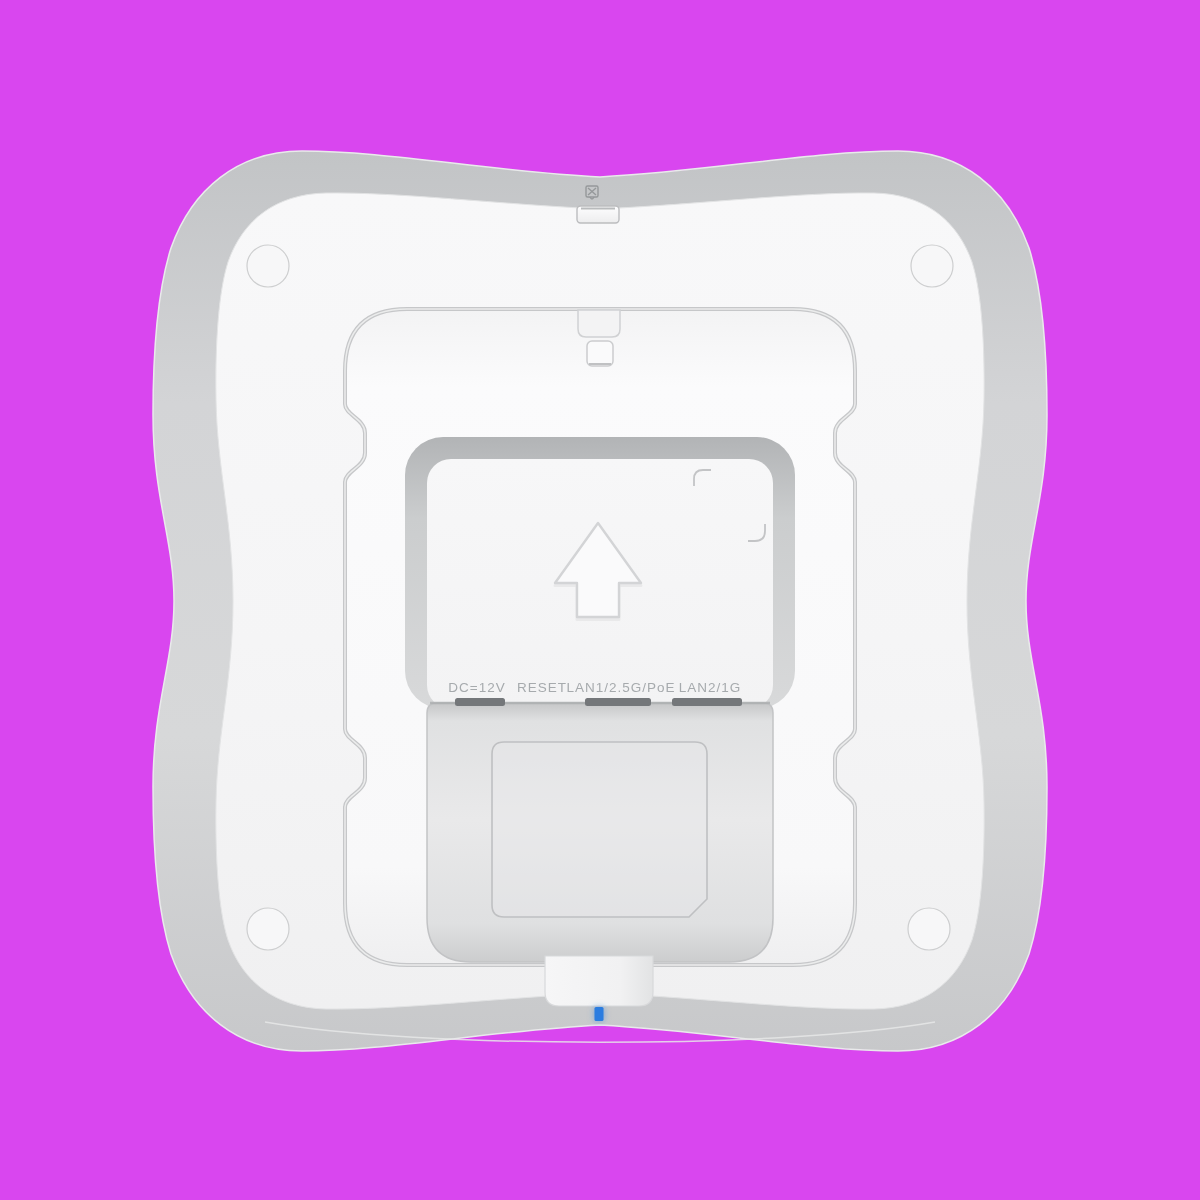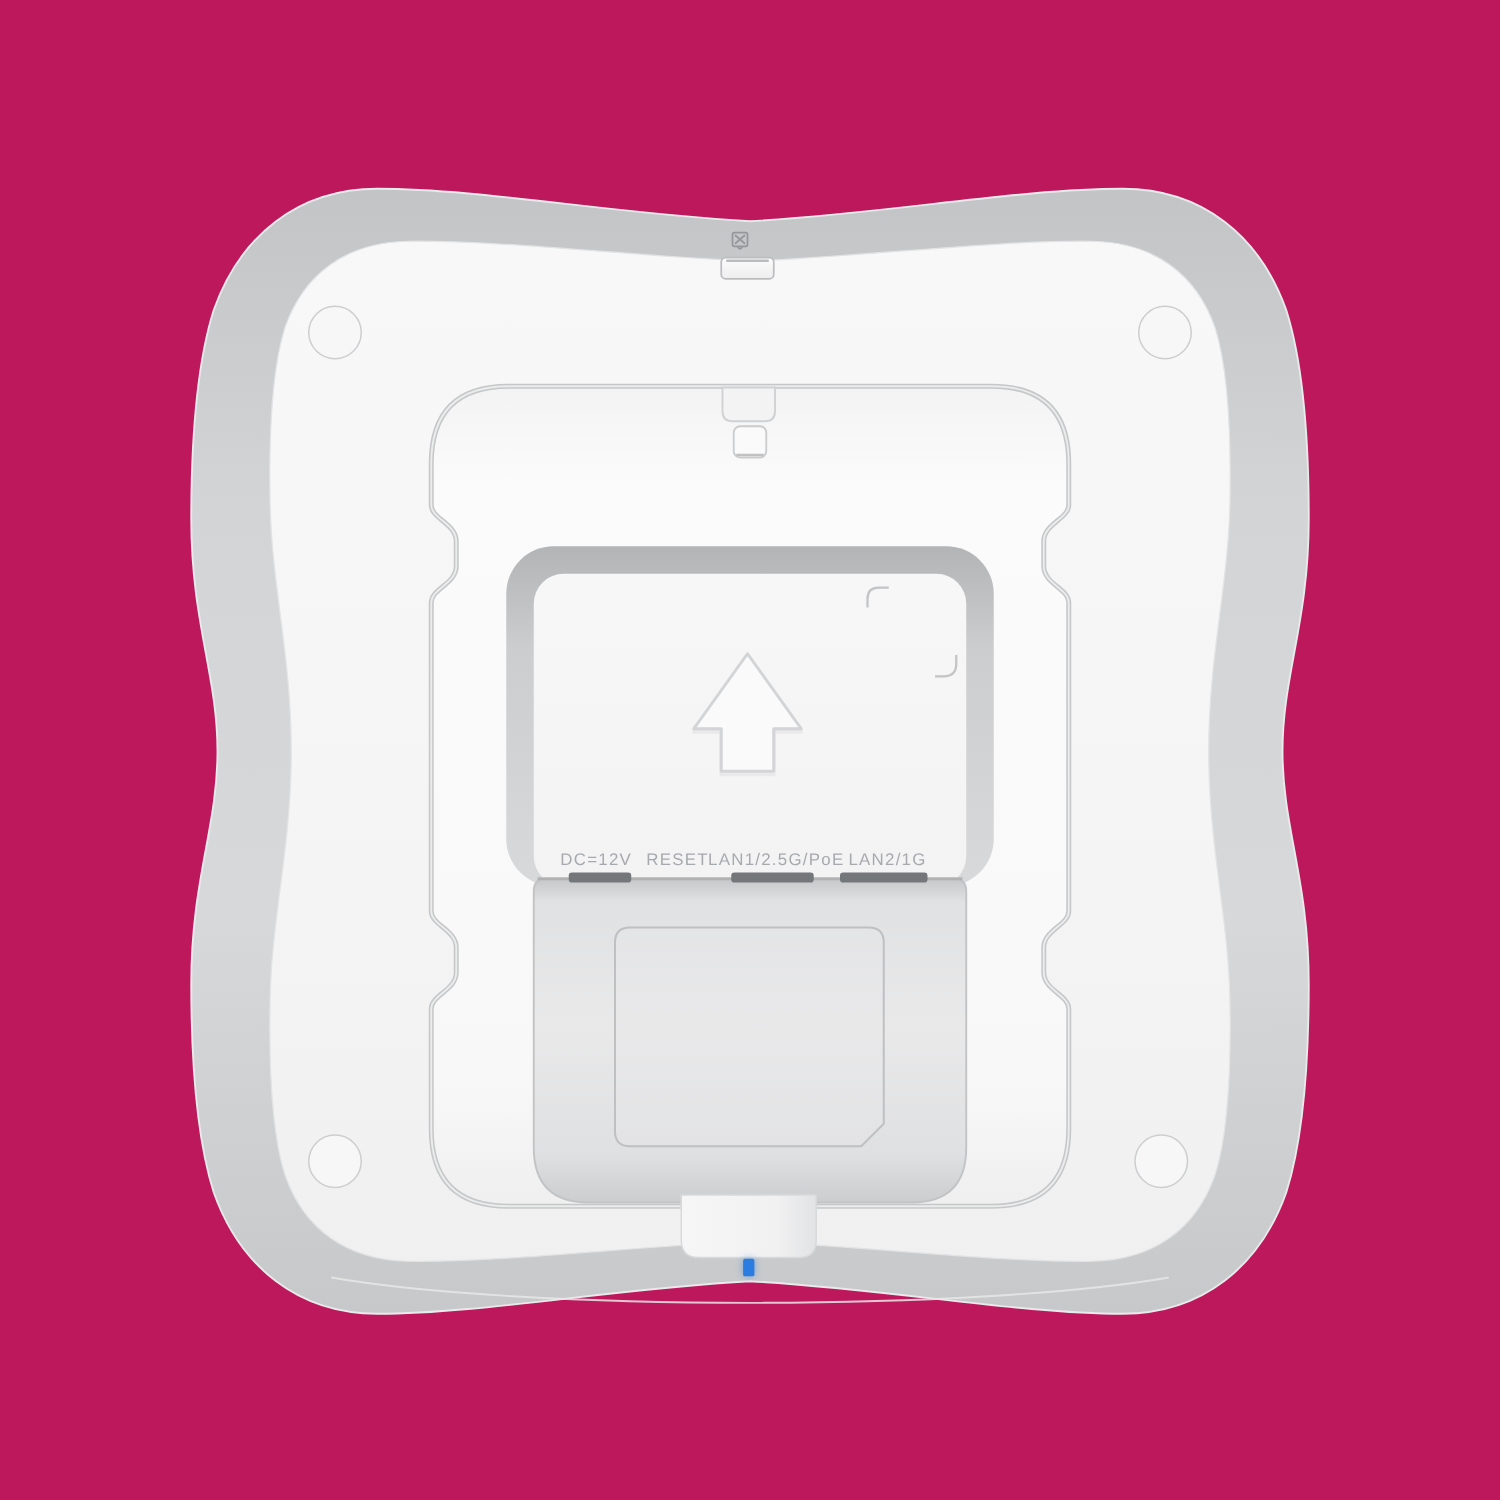--- a/index.html
+++ b/index.html
@@ -1,16 +1,16 @@
 <!DOCTYPE html>
 <html><head>
 <meta charset="utf-8">
 <style>
   html,body{margin:0;padding:0;background:#000;width:1200px;height:1200px;overflow:hidden;}
-  .stage{position:relative;width:1200px;height:1200px;background:#be185d;}
+  .stage{position:relative;width:1200px;height:1200px;background:#d946ef;}
   svg{position:absolute;left:0;top:0;}
   .port-label{
     font-family:"Liberation Sans", sans-serif;
     font-size:13.5px;
     letter-spacing:1px;
     fill:#a6aaad;
     text-anchor:middle;
   }
 </style>
 </head>

